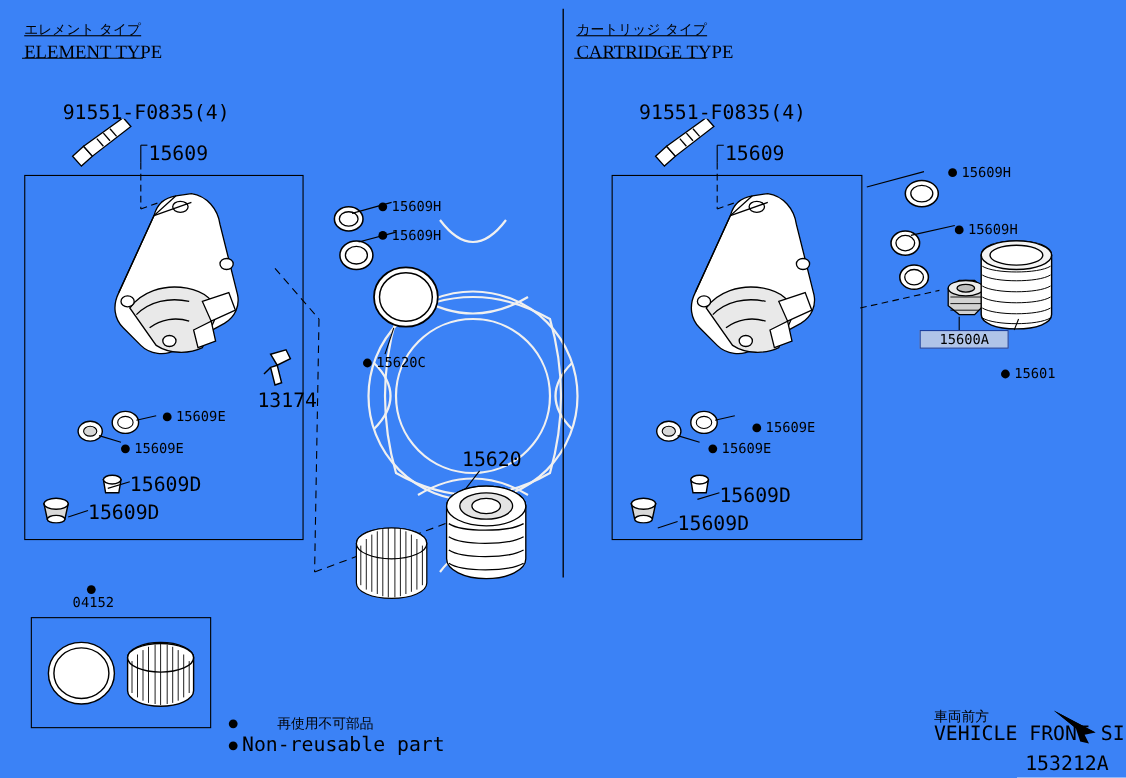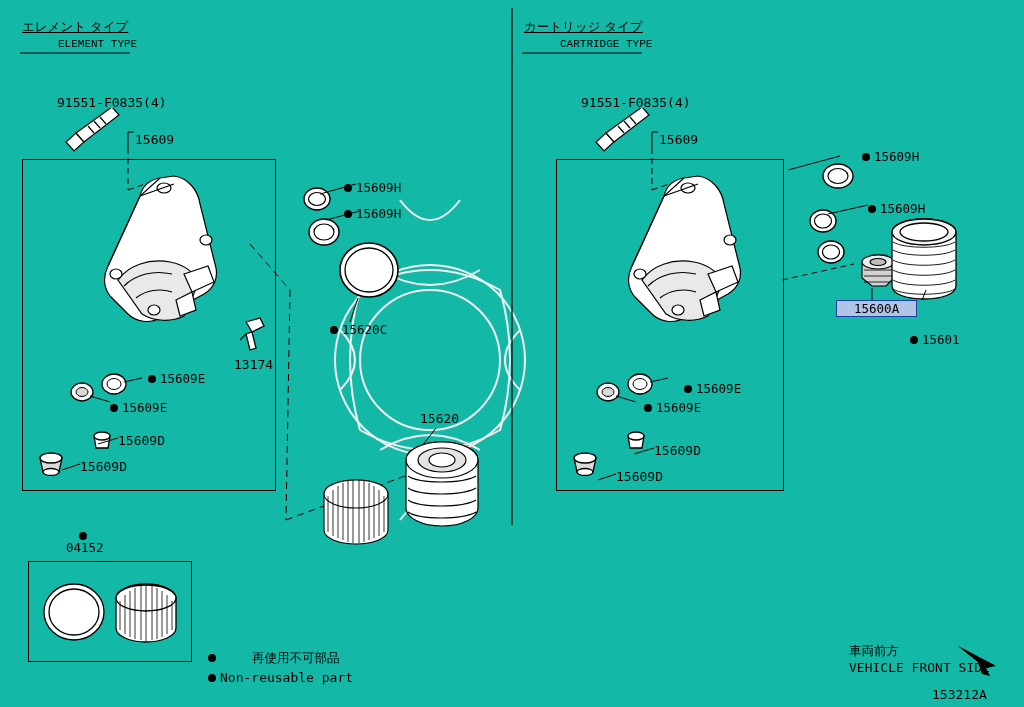--- a/index.html
+++ b/index.html
@@ -9,48 +9,47 @@
   }
   body {
     font-family: "DejaVu Sans Mono", monospace;
     color: #000000;
   }
   #page {
     position: relative;
     width: 1024px;
     height: 707px;
     overflow: hidden;
-    background: #14b8a6;
+    background: #3b82f6;
   }
   .abs { position: absolute; }
   .lbl {
     font-family: "DejaVu Sans Mono", monospace;
-    font-size: 13px;
+    font-size: 18px;
     line-height: 14px;
     white-space: nowrap;
     color: #000;
   }
   .lbl-jp {
     font-family: "DejaVu Sans", sans-serif;
     font-size: 12.5px;
     line-height: 15px;
     white-space: nowrap;
     color: #000;
   }
   .hdr-jp {
     font-family: "DejaVu Sans", sans-serif;
     font-size: 12.5px;
     white-space: nowrap;
     text-decoration: underline;
   }
   .hdr-en {
-    font-family: Liberation Mono, monospace;
-    font-size: 11px;
+    font-family: Liberation Serif, serif;
+    font-size: 17px;
     white-space: nowrap;
-    margin-left: 36px;
   }
   .box-frame {
     border: 1px solid #000;
     background: transparent;
   }
   .bullet {
     display: inline-block;
     width: 8px;
     height: 8px;
     border-radius: 50%;

